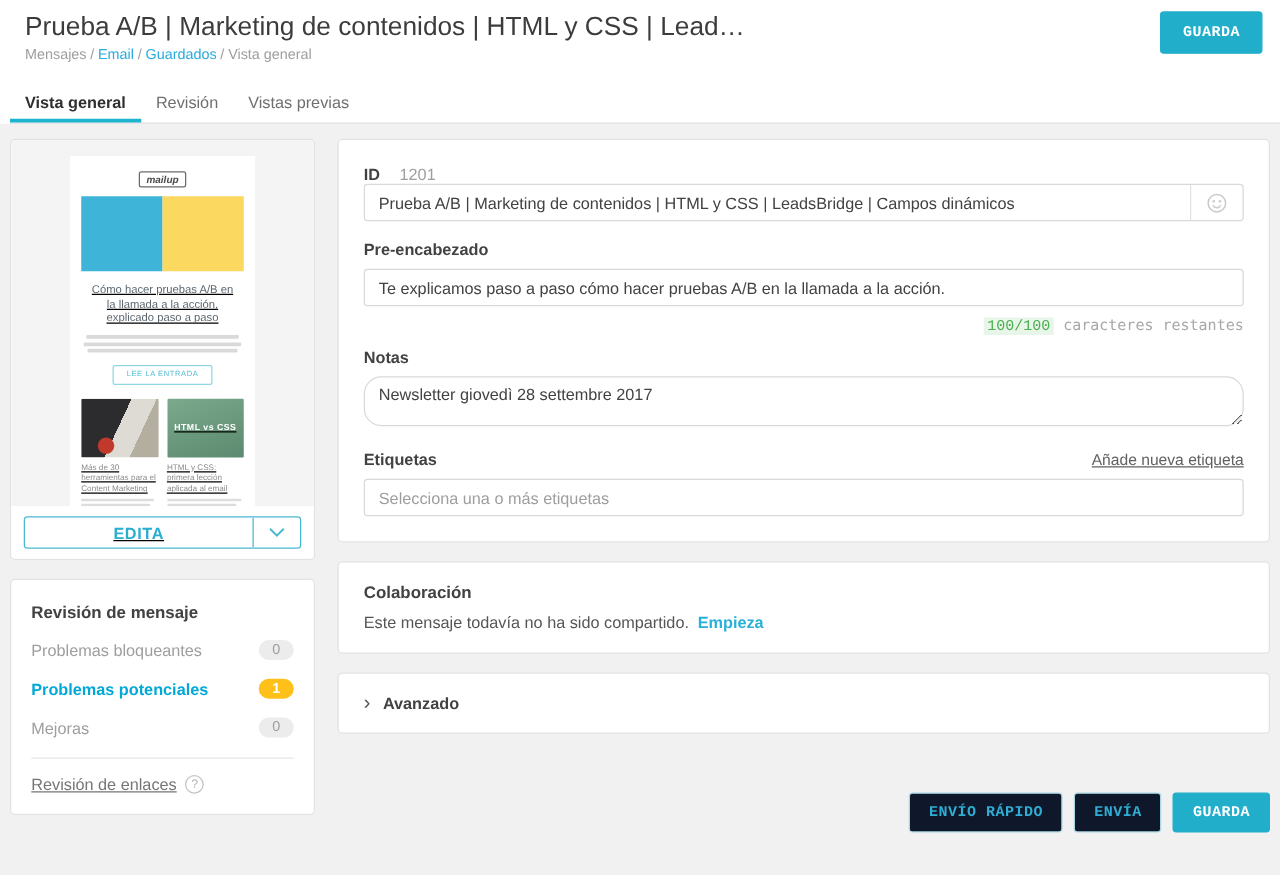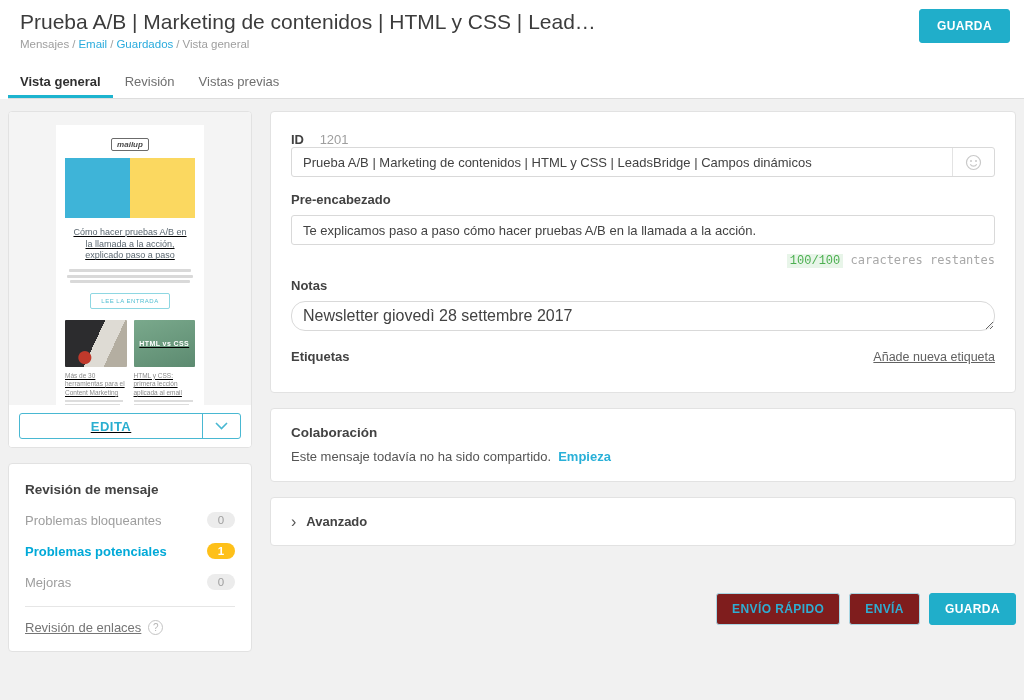--- a/index.html
+++ b/index.html
@@ -9,24 +9,24 @@
   
   header { background:#fff; position:relative; padding-top:10px; }
   .page-title { font-size:21px; font-weight:400; color:#3c3c3c; margin:0 130px 4px 20px;
                 white-space:nowrap; overflow:hidden; }
   .breadcrumb { margin-left:20px; font-size:11.5px; color:#9e9e9e; }
   .breadcrumb a { color:#29abdd; text-decoration:none; cursor:pointer; }
   .breadcrumb .sep { margin:0 3px; color:#9e9e9e; }
   .tabs { display:flex; margin:17px 0 0 8px; border-bottom:1px solid #ddd; }
   .tab { padding:7px 12px 9px; font-size:13px; color:#6f6f6f; cursor:pointer; }
   .tab.active { color:#2f2f2f; font-weight:bold; border-bottom:3px solid #1db4cf; padding-bottom:6px; }
-  .btn { font-family:Liberation Sans, sans-serif; font-size:12px; font-weight:bold; letter-spacing:.4px;
+  .btn { font-family:Liberation Mono, monospace; font-size:12px; font-weight:bold; letter-spacing:.4px;
          border-radius:3px; padding:8px 15px; cursor:pointer; }
   .btn.solid { background:#20aeca; border:1px solid #20aeca; color:#fff; }
-  .btn.outline { background:#7f1d1d; border:1px solid #a9d6e3; color:#2fadd2; }
+  .btn.outline { background:#0f172a; border:1px solid #a9d6e3; color:#2fadd2; }
   .header-save { position:absolute; top:9px; right:14px; padding:9px 17px; }
 
   
   main { display:flex; gap:18px; padding:12px 8px 0; align-items:flex-start; }
   .card { background:#fff; border:1px solid #e2e2e2; border-radius:4px; }
   .col-left { width:244px; flex:none; }
   .col-right { flex:1; min-width:0; }
 
   
   .preview-card { overflow:hidden; margin-bottom:15px;text-decoration:underline; }
@@ -88,21 +88,21 @@
                 background:#fff; height:30px; }
   .input-wrap input { flex:1; border:0; outline:none; padding:0 11px; font-size:13px;
                       color:#424242; font-family:inherit; background:transparent; min-width:0; }
   .input-wrap input::placeholder { color:#9e9e9e; }
   .emoji-seg { width:42px; border:none; border-left:1px solid #e3e3e3; background:none;
                display:flex; align-items:center; justify-content:center; cursor:pointer; }
   .counter-row { text-align:right; margin:8px 0 0; font-family:"DejaVu Sans Mono", monospace;
                  font-size:12px; }
   .counter { background:#e8f5e9; color:#4caf50; padding:0 3px;font-family:Liberation Mono, monospace; }
   .counter-label { color:#a8a8a8; }
-  textarea.notes { width:100%; height:30px; padding:6px 11px; font-size:16px; color:#424242;
+  textarea.notes { width:100%; height:40px; padding:6px 11px; font-size:13px; color:#424242;
                    border:1px solid #d9d9d9; border-radius:14px; resize:vertical;
                    font-family:inherit; line-height:16px; outline:none; }
   .tags-row { display:flex; justify-content:space-between; align-items:flex-end; margin:14px 0 8px; }
   .tags-row .field-label { margin:0; }
   .add-tag { font-size:12.5px; color:#616161; text-decoration:underline; cursor:pointer; }
 
   
   .collab-card { padding:14px 20px 17px; margin-bottom:15px; }
   .collab-title { font-size:13.5px; font-weight:bold; color:#424242; margin:2px 0 9px; }
   .collab-text { font-size:13px; color:#555; }
@@ -237,20 +237,23 @@
         <span class="counter">100/100</span><span class="counter-label"> caracteres restantes</span>
       </div>
 
       <label class="field-label" style="margin-top:10px">Notas</label>
       <textarea class="notes" style="">Newsletter giovedì 28 settembre 2017</textarea>
 
       <div class="tags-row">
         <label class="field-label">Etiquetas</label>
         <a class="add-tag">Añade nueva etiqueta</a>
       </div>
+      <div class="input-wrap">
+        <input type="text" placeholder="Selecciona una o más etiquetas" style="">
+      </div>
     </section>
 
     <section class="card collab-card">
       <h3 class="collab-title">Colaboración</h3>
       <p class="collab-text">
         <span>Este mensaje todavía no ha sido compartido.</span><a class="collab-link">Empieza</a>
       </p>
     </section>
 
     <section class="card advanced-card">

